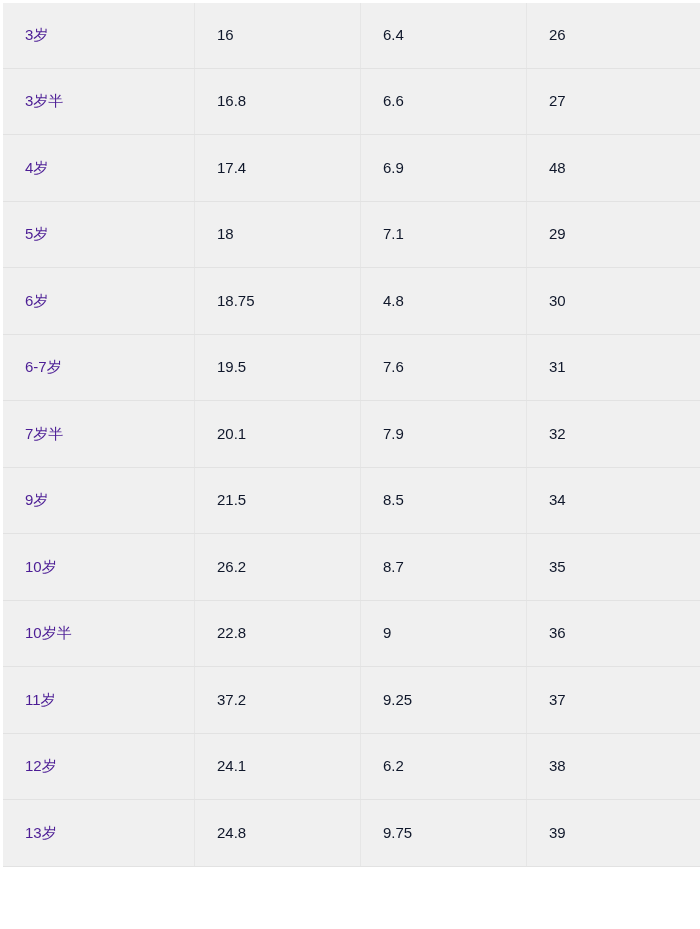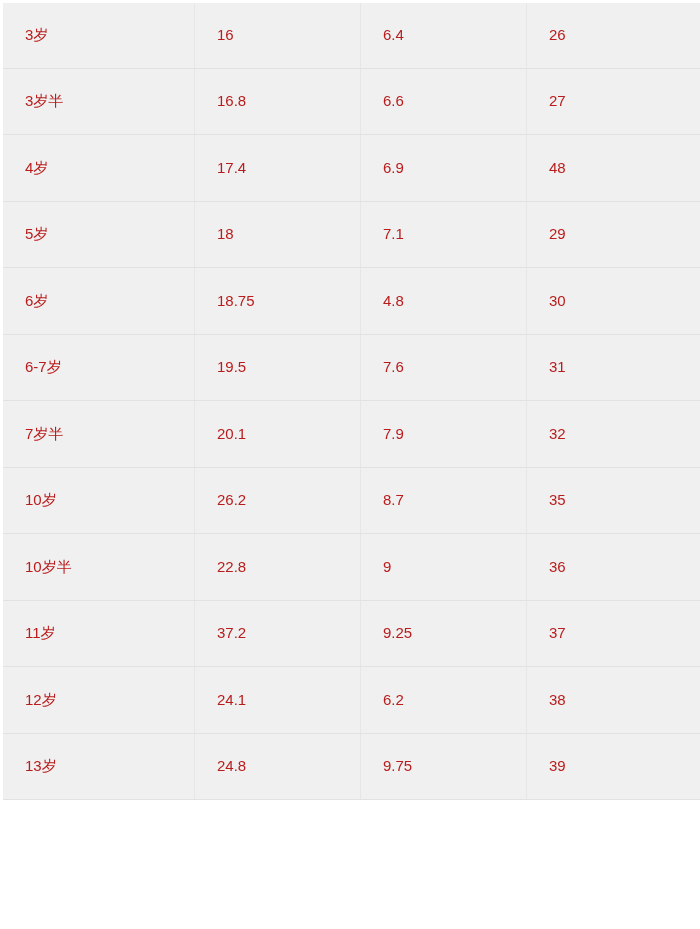--- a/index.html
+++ b/index.html
@@ -29,32 +29,32 @@
   #size-table tr {
     height: 66.5px;
   }
 
   #size-table td {
     background: #f0f0f0;
     border-top: 1px solid #e2e2e2;
     border-right: 1px solid #e6e6e6;
     border-bottom: 1px solid #e2e2e2;
     padding: 0 0 0 22px;
-    color: #b91c1c;
+    color: #0f172a;
     font-size: 15px;
     line-height: 1.2;
     vertical-align: middle;
     text-align: left;
     white-space: nowrap;
     overflow: hidden;
     box-sizing: border-box;
   }
 
   #size-table td.col-age {
-    color: #b91c1c;
+    color: #4c1d95;
     border-left: 3px solid #ffffff;
   }
 
   #size-table td.col-last {
     border-right: 4px solid #ffffff;
   }
 
   #size-table tr:first-child td {
     border-top: 3px solid #ffffff;
   }
@@ -110,20 +110,26 @@
         <td>7.6</td>
         <td class="col-last">31</td>
       </tr>
       <tr>
         <td class="col-age">7岁半</td>
         <td>20.1</td>
         <td>7.9</td>
         <td class="col-last">32</td>
       </tr>
       <tr>
+        <td class="col-age">9岁</td>
+        <td>21.5</td>
+        <td>8.5</td>
+        <td class="col-last">34</td>
+      </tr>
+      <tr>
         <td class="col-age">10岁</td>
         <td>26.2</td>
         <td>8.7</td>
         <td class="col-last">35</td>
       </tr>
       <tr>
         <td class="col-age">10岁半</td>
         <td>22.8</td>
         <td>9</td>
         <td class="col-last">36</td>

